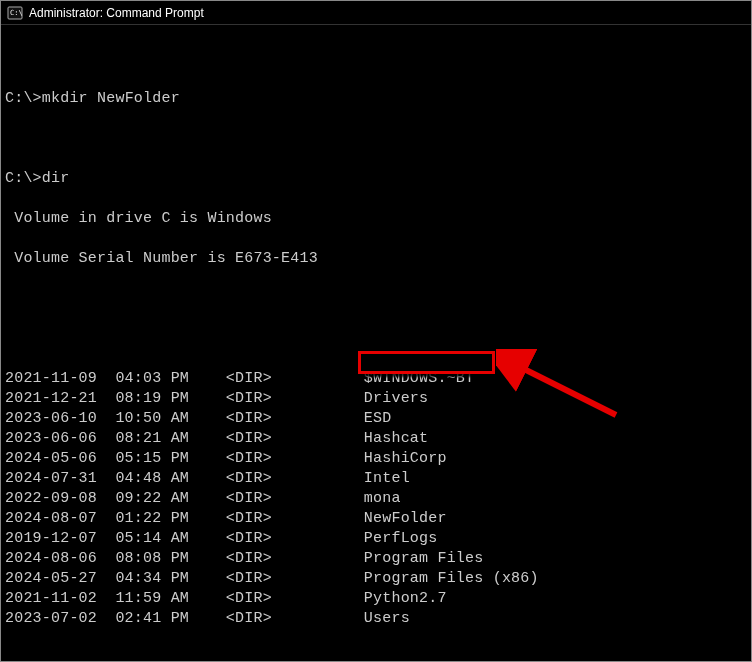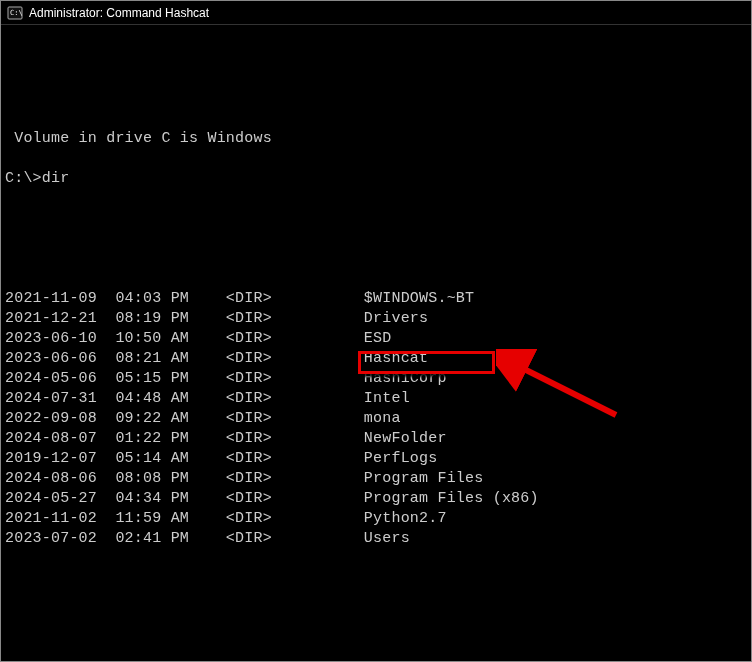--- a/index.html
+++ b/index.html
@@ -52,28 +52,30 @@
 </head>
 <body>
 
 <div class="title-bar">
   <span class="title-icon">
     <svg viewBox="0 0 16 16" width="16" height="16">
       <rect x="1" y="2" width="14" height="12" rx="1" fill="#111" stroke="#aaa" stroke-width="1"></rect>
       <text x="3" y="10" font-size="7" fill="#eee" font-family="monospace">C:\</text>
     </svg>
   </span>
-  <span>Administrator: Command Hashcat</span>
+  <span>Administrator: Command Prompt</span>
 </div>
 
 <div class="terminal">
 <div class="line"> </div>
+<div class="line"><span>C:\&gt;</span><span>mkdir NewFolder</span></div>
 <div class="line"> </div>
+<div class="line"><span>C:\&gt;</span><span>dir</span></div>
 <div class="line"> Volume in drive C is Windows</div>
-<div class="line"><span>C:\&gt;</span><span>dir</span></div>
+<div class="line"> Volume Serial Number is E673-E413</div>
 <div class="line"> </div>
 <div class="line"> </div>
 <div id="entries-container"><div class="line">2021-11-09  04:03 PM    &lt;DIR&gt;          $WINDOWS.~BT</div><div class="line">2021-12-21  08:19 PM    &lt;DIR&gt;          Drivers</div><div class="line">2023-06-10  10:50 AM    &lt;DIR&gt;          ESD</div><div class="line">2023-06-06  08:21 AM    &lt;DIR&gt;          Hashcat</div><div class="line">2024-05-06  05:15 PM    &lt;DIR&gt;          HashiCorp</div><div class="line">2024-07-31  04:48 AM    &lt;DIR&gt;          Intel</div><div class="line">2022-09-08  09:22 AM    &lt;DIR&gt;          mona</div><div class="line">2024-08-07  01:22 PM    &lt;DIR&gt;          NewFolder</div><div class="line">2019-12-07  05:14 AM    &lt;DIR&gt;          PerfLogs</div><div class="line">2024-08-06  08:08 PM    &lt;DIR&gt;          Program Files</div><div class="line">2024-05-27  04:34 PM    &lt;DIR&gt;          Program Files (x86)</div><div class="line">2021-11-02  11:59 AM    &lt;DIR&gt;          Python2.7</div><div class="line">2023-07-02  02:41 PM    &lt;DIR&gt;          Users</div></div>
 
 
 
 
 
 <div class="highlight-box" style="left:357px; top:326px; width:137px; height:23px;"></div>
 <svg class="arrow" style="left:495px; top:320px; width:130px; height:80px;" viewBox="0 0 130 80">

